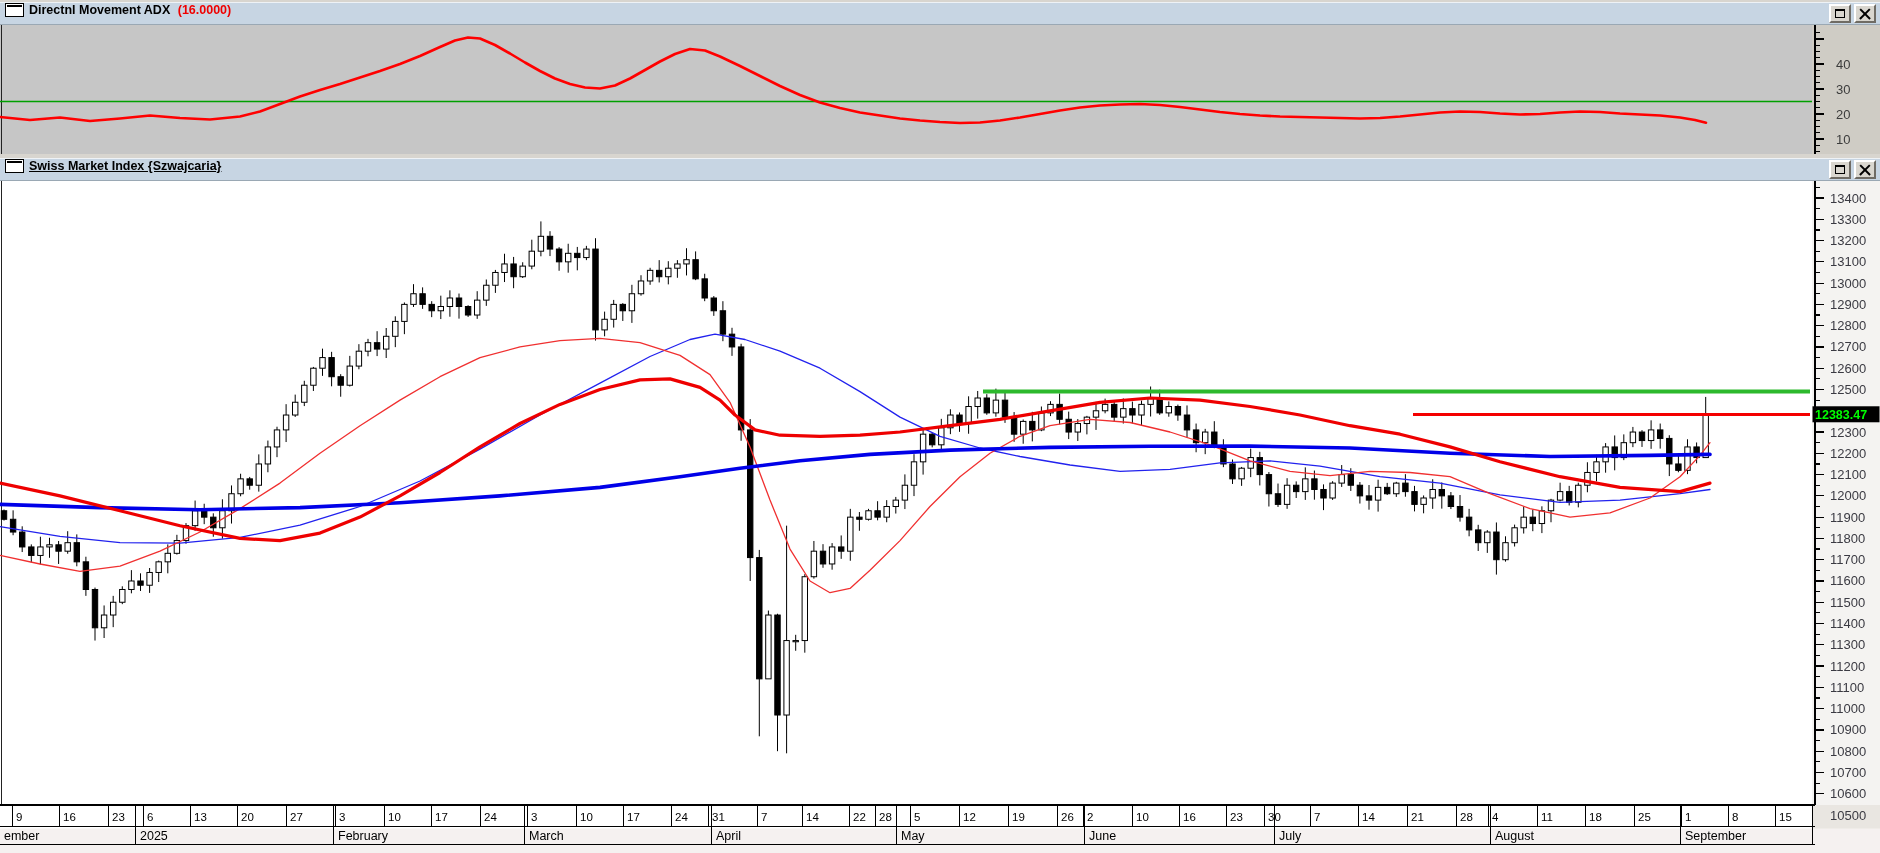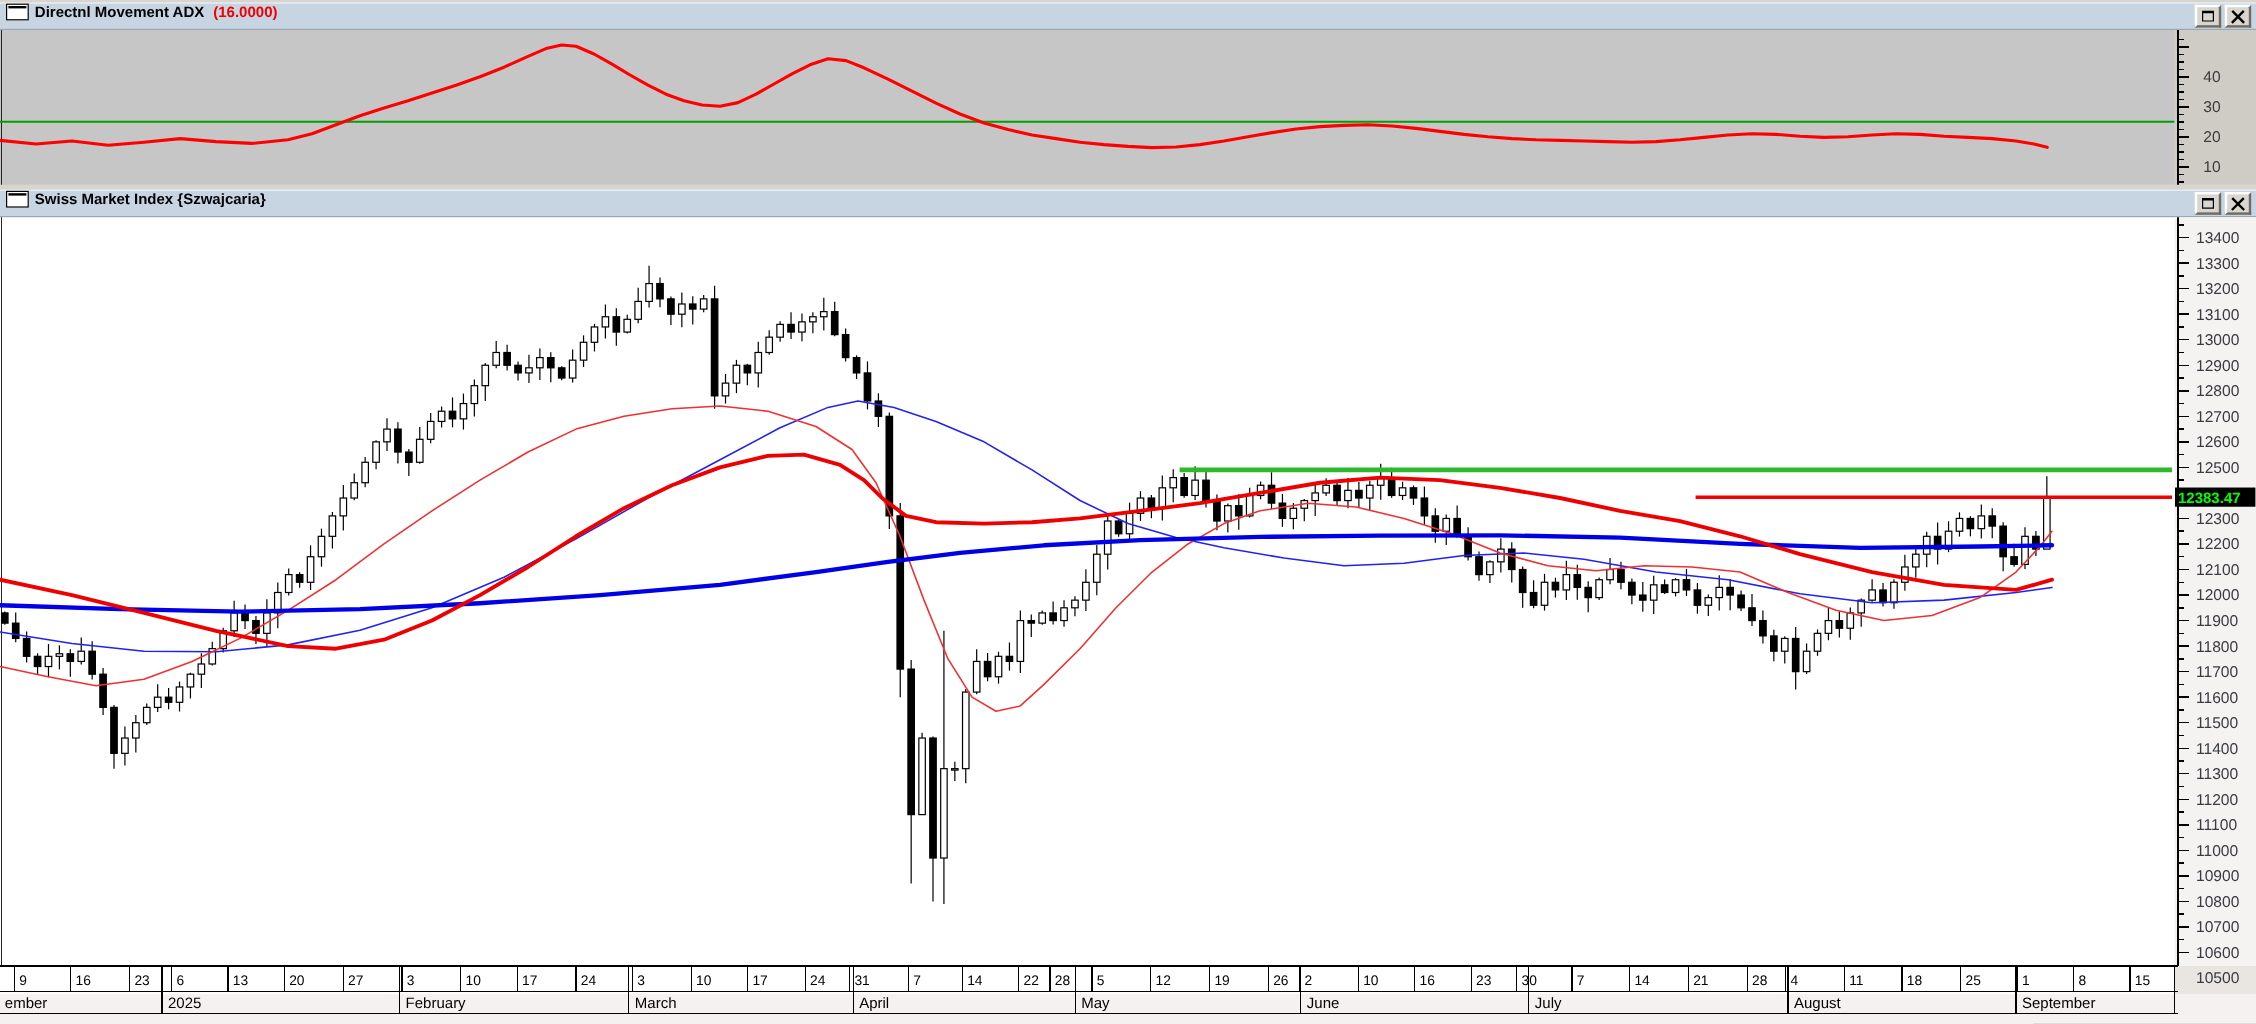--- a/index.html
+++ b/index.html
@@ -76,21 +76,21 @@
           <text x="1836" y="43.5" font-size="13" fill="#3c3c3c">40</text>
           <text x="1836" y="68.5" font-size="13" fill="#3c3c3c">30</text>
           <text x="1836" y="93.5" font-size="13" fill="#3c3c3c">20</text>
           <text x="1836" y="118.5" font-size="13" fill="#3c3c3c">10</text>
           <line x1="0" y1="76.5" x2="1812" y2="76.5" stroke="#00a000" stroke-width="1.6"></line>
           <polyline points="0,92.0 30,95.0 60,92.5 90,96.0 120,93.5 150,90.5 180,93.0 210,94.5 240,91.5 260,86.5 280,79.0 300,71.5 320,65.0 340,59.0 360,52.5 380,46.0 400,39.0 420,31.0 440,22.0 455,15.5 468,12.5 480,13.5 495,20.0 510,28.5 525,37.5 540,46.0 555,53.5 570,59.0 585,62.5 600,63.5 615,60.5 630,53.5 645,45.0 660,36.5 675,29.0 690,24.0 705,25.5 720,31.5 740,41.0 760,51.0 780,61.0 800,70.0 820,77.5 840,83.0 860,87.5 880,90.5 900,93.5 920,95.5 940,97.0 960,98.0 980,97.5 1000,95.5 1020,92.5 1040,89.0 1060,85.5 1080,82.5 1100,80.5 1120,79.5 1140,79.0 1160,80.0 1180,82.0 1200,84.5 1220,87.0 1240,89.0 1260,90.5 1280,91.5 1300,92.0 1320,92.5 1340,93.0 1360,93.5 1380,93.0 1400,91.5 1420,89.5 1440,87.5 1460,86.5 1480,87.0 1500,88.5 1520,89.5 1540,89.0 1560,87.5 1580,86.5 1600,87.0 1620,88.5 1640,89.5 1660,90.5 1680,92.5 1695,95.0 1706,97.8" fill="none" stroke="#ff0000" stroke-width="2.6" stroke-linejoin="round" stroke-linecap="round"></polyline>
         </svg>
     </div>
   </div>
 
-  <div class="window" id="smi-window" style="top:158px;">
+  <div class="window" id="smi-window" style="top:158px;text-decoration:underline;">
     <div class="titlebar">
       <span class="win-icon"></span>
       <span class="title-text">
         <span>Swiss Market Index {Szwajcaria}</span>
       </span>
       <span class="tb-buttons">
         <button class="tb-btn">
             <span class="glyph-max"></span>
           </button>
         <button class="tb-btn">

